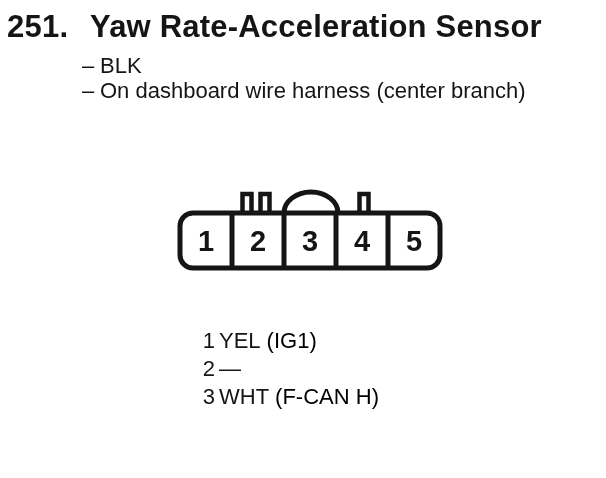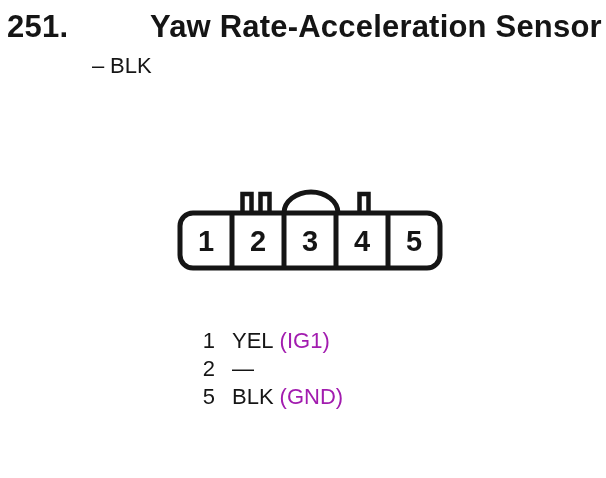--- a/index.html
+++ b/index.html
@@ -15,38 +15,36 @@
     background: #ffffff;
     overflow: hidden;
   }
   
   .title-row {
     position: absolute;
     left: 7px; top: 9px;
     display: flex;
     align-items: center;
     white-space: nowrap;
-    gap: 27px;
   }
   .sec-num {
     font-weight: bold;
     font-size: 31px;
     width: 83px;
     letter-spacing: 0.3px;
   }
   .sec-title {
     font-weight: bold;
     font-size: 31px;
     letter-spacing: 0.2px;
-    margin-left: 33px;
   }
   
   .notes {
     position: absolute;
-    left: 92px; top: 53px;
+    left: 82px; top: 53px;
     list-style: none;
     font-size: 22px;
     line-height: 25px;
     white-space: nowrap;
   }
   .notes .dash {
     display: inline-block;
     width: 18px;
   }
   
@@ -66,35 +64,36 @@
     left: 196px; top: 327px;
     font-size: 22px;
     line-height: 28px;
     white-space: nowrap;
   }
   .pin-row .pin-no {
     display: inline-block;
     width: 19px;
     text-align: right;
   }
-  .pin-row .wire { margin-left: 17px; }
-  .pin-row .signal { margin-left: 6px; color: #a21caf; }
+  .pin-row .wire { margin-left: 4px; }
+  .pin-row .signal { margin-left: 6px; color: #000000; }
 </style>
 </head>
 <body>
 
 <div class="page">
 
   <div class="title-row">
     <span class="sec-num">251.</span>
     <h1 class="sec-title">Yaw Rate-Acceleration Sensor</h1>
   </div>
 
   <ul class="notes">
     <li><span class="dash">–</span><span>BLK</span></li>
+    <li><span class="dash">–</span><span>On dashboard wire harness (center branch)</span></li>
   </ul>
 
   <svg class="connector-svg" width="280" height="95" viewBox="0 0 280 95">
 
     <path d="M 114 27 A 27 21 0 0 1 168 27" fill="#ffffff" stroke="#151515" stroke-width="5"></path>
 
     <rect x="72.5" y="8" width="9" height="20" fill="#ffffff" stroke="#151515" stroke-width="4.5"></rect>
     <rect x="90.5" y="8" width="9" height="20" fill="#ffffff" stroke="#151515" stroke-width="4.5"></rect>
     <rect x="189.5" y="8" width="9" height="20" fill="#ffffff" stroke="#151515" stroke-width="4.5"></rect>
 
@@ -113,17 +112,17 @@
   </svg>
 
   <div class="pinout">
     <div class="pin-row">
       <span class="pin-no">1</span><span class="wire">YEL</span><span class="signal">(IG1)</span>
     </div>
     <div class="pin-row">
       <span class="pin-no">2</span><span class="wire">—</span><span class="signal"></span>
     </div>
     <div class="pin-row">
-      <span class="pin-no">5</span><span class="wire">BLK</span><span class="signal">(GND)</span>
+      <span class="pin-no">3</span><span class="wire">WHT</span><span class="signal">(F-CAN H)</span>
     </div>
   </div>
 
 </div>
 
 </body></html>

